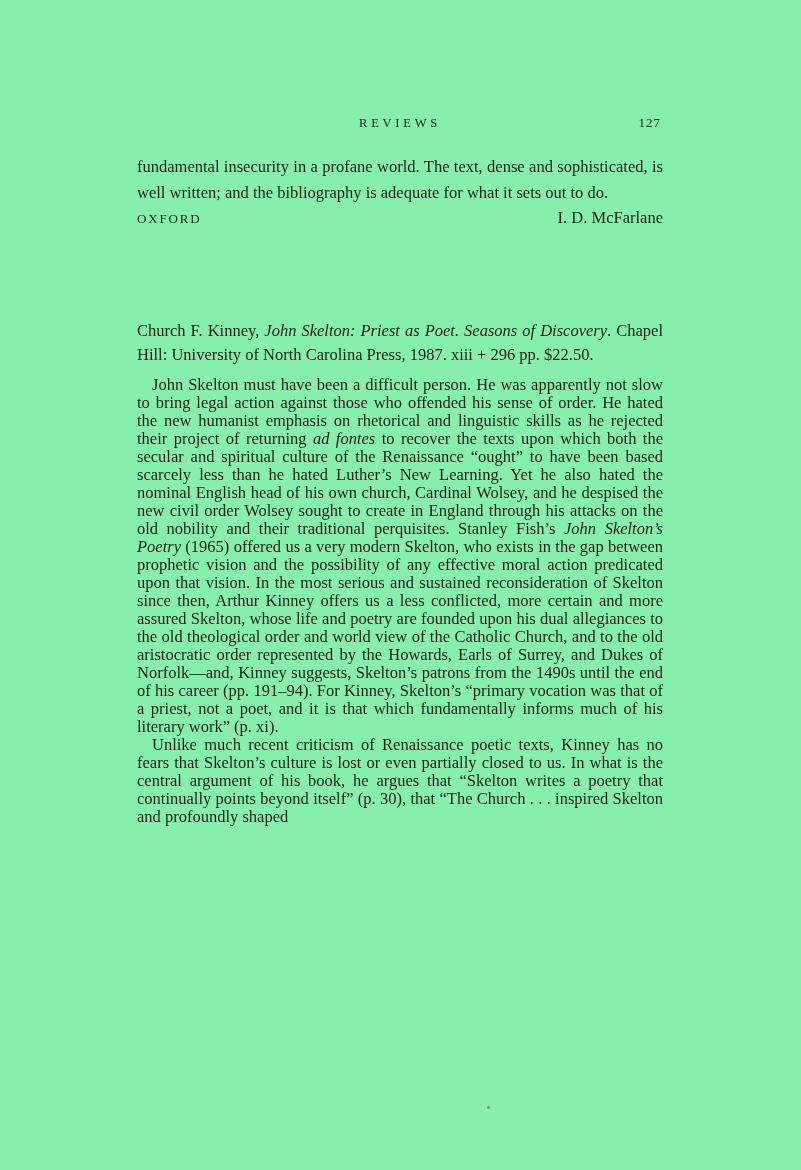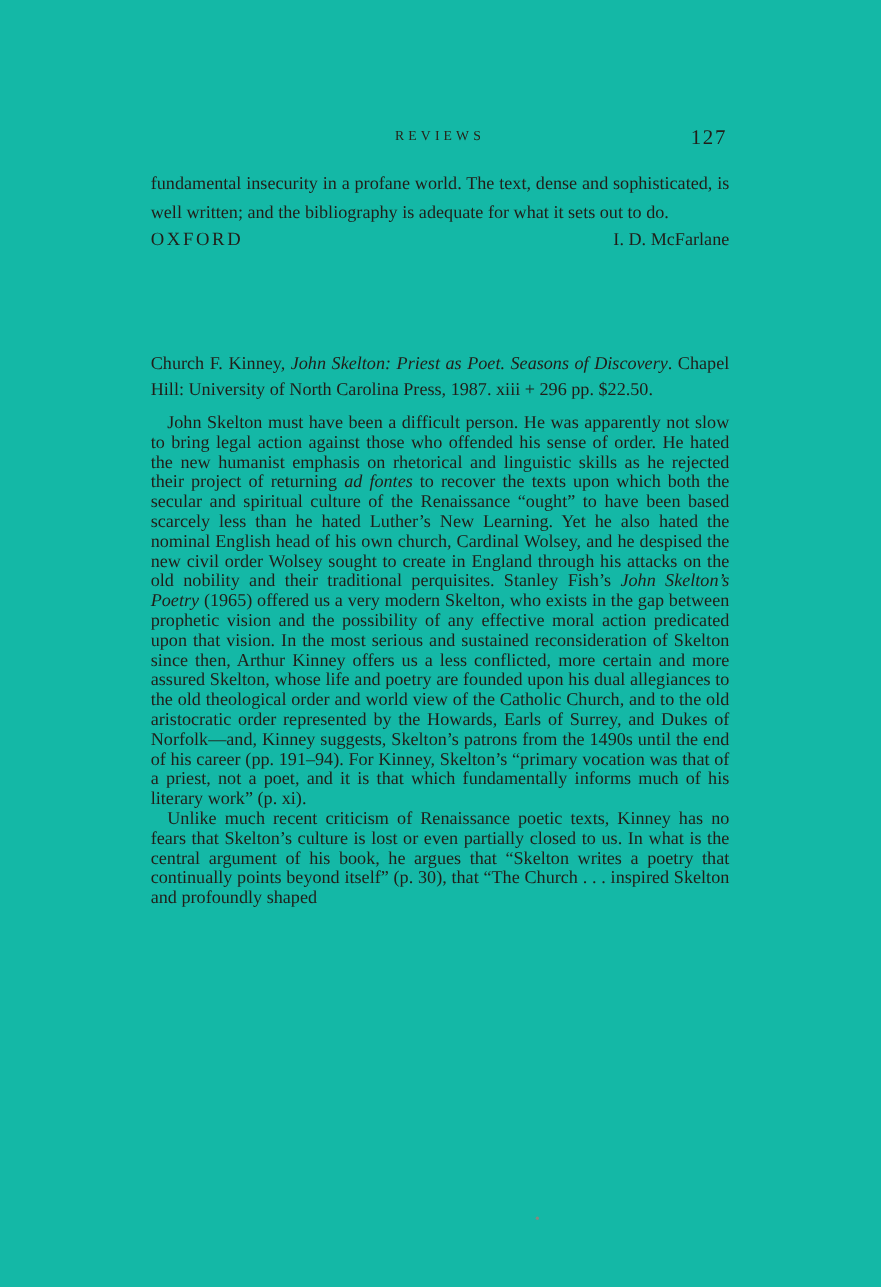--- a/index.html
+++ b/index.html
@@ -4,21 +4,21 @@
 <style>
   html, body {
     margin: 0;
     padding: 0;
     background: #ffffff;
   }
   .page {
     position: relative;
     width: 801px;
     height: 1170px;
-    background: #14b8a6;
+    background: #86efac;
     overflow: hidden;
     font-family: "Liberation Serif", serif;
     color: #211e19;
   }
   .content {
     position: absolute;
     left: 137px;
     top: 116px;
     width: 526px;
   }
@@ -32,41 +32,41 @@
     left: 0; right: 0;
     text-align: center;
     font-size: 12.5px;
     letter-spacing: 0.30em;
     color: #262319;
   }
   .folio {
     position: absolute;
     right: 2px;
     top: -1px;
-    font-size: 19px;
+    font-size: 13px;
     letter-spacing: 0.08em;
     text-align: center;
   }
   
   .prev {
     margin-top: 20px;
   }
   .prev p {
     margin: 0;
     font-size: 16.5px;
     line-height: 25.5px;
   }
   .sig {
     display: flex;
     justify-content: space-between;
     align-items: baseline;
     line-height: 25.5px;
   }
   .place {
-    font-size: 17px;
+    font-size: 13px;
     letter-spacing: 0.14em;
   }
   .reviewer {
     font-size: 16.5px;
   }
   
   .citation {
     margin: 87px 0 0 0;
     font-size: 16.5px;
     line-height: 24px;

